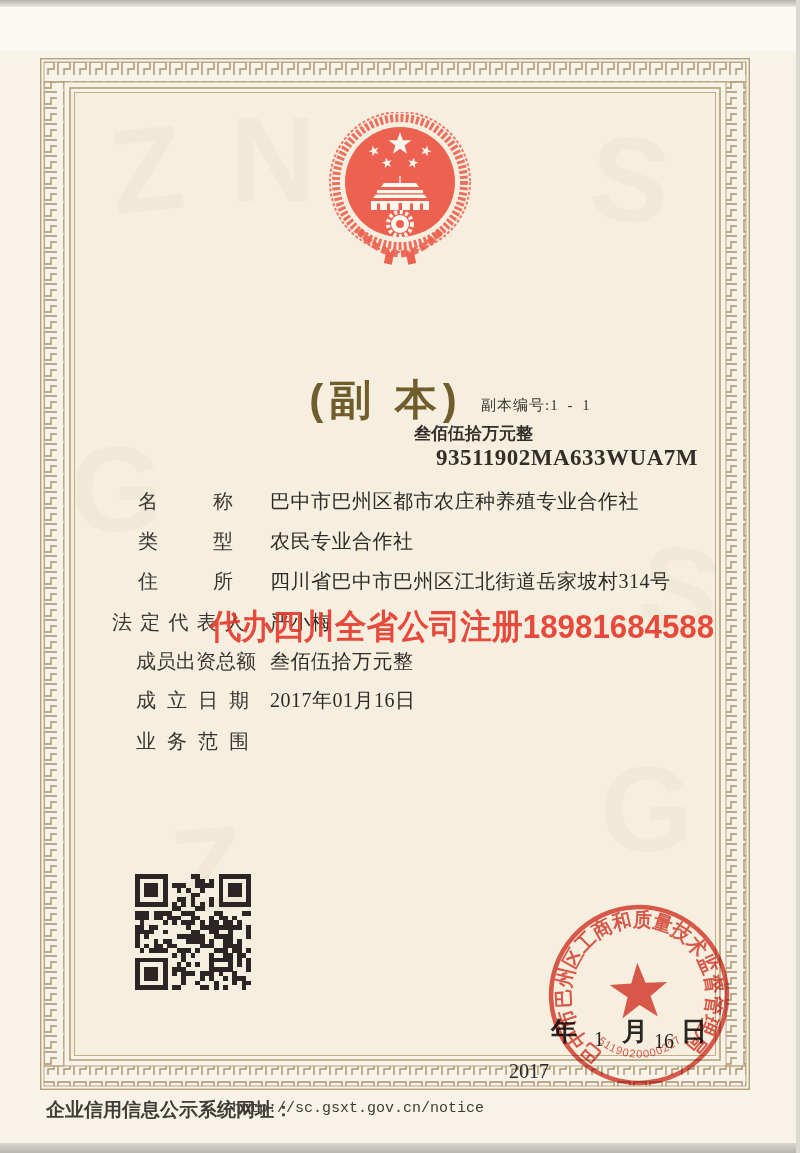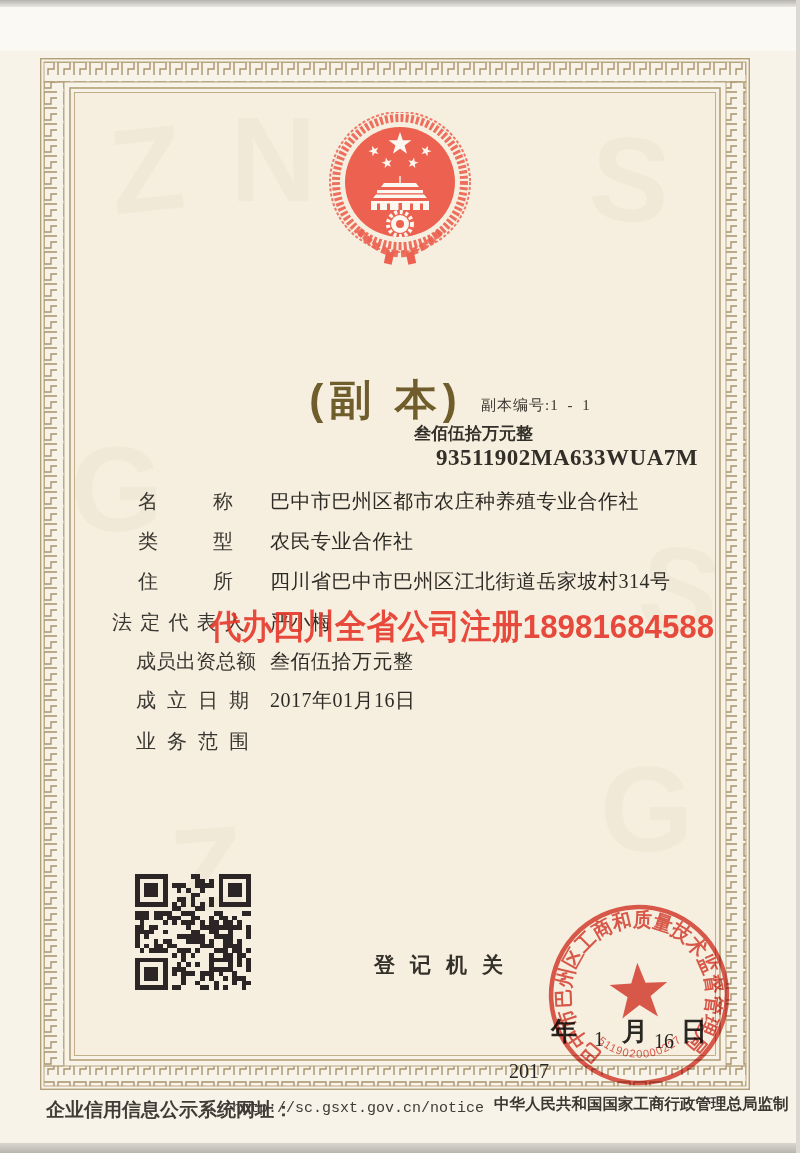--- a/index.html
+++ b/index.html
@@ -470,21 +470,20 @@
       <rect x="6" y="24" width="1.02" height="1.02" fill="#2b2526"></rect>
       <rect x="8" y="24" width="1.02" height="1.02" fill="#2b2526"></rect>
       <rect x="9" y="24" width="1.02" height="1.02" fill="#2b2526"></rect>
       <rect x="14" y="24" width="1.02" height="1.02" fill="#2b2526"></rect>
       <rect x="15" y="24" width="1.02" height="1.02" fill="#2b2526"></rect>
       <rect x="17" y="24" width="1.02" height="1.02" fill="#2b2526"></rect>
       <rect x="19" y="24" width="1.02" height="1.02" fill="#2b2526"></rect>
       <rect x="23" y="24" width="1.02" height="1.02" fill="#2b2526"></rect>
     </svg>
 
-  <div class="reg-label">登记机关</div>
 
   <svg class="seal" width="192" height="192" viewBox="0 0 190 190">
     <circle cx="95" cy="95" r="87" fill="none" stroke="#dd4f44" stroke-width="4.5"></circle>
     <path id="sealTop" d="M56 150.7 A68 68 0 1 1 134 150.7" fill="none"></path>
     <path id="sealBot" d="M47.5 134.9 A62 62 0 0 0 142.5 134.9" fill="none"></path>
     <text font-size="20" font-weight="600" fill="#dd4f44" font-family="Liberation Serif, serif">
       <textPath href="#sealTop" textLength="338" lengthAdjust="spacingAndGlyphs">巴中市巴州区工商和质量技术监督管理局</textPath>
     </text>
     <text font-size="11" fill="#dd4f44" letter-spacing="1" font-family="Liberation Sans, sans-serif">
       <textPath href="#sealBot" startOffset="6">5119020000227</textPath>
@@ -494,17 +493,16 @@
 
   <span class="date-part d-num" style="left:509px;top:1060px;">2017</span>
   <span class="date-part d-cjk" style="left:551px;top:1014px;">年</span>
   <span class="date-part d-num" style="left:594px;top:1028px;">1</span>
   <span class="date-part d-cjk" style="left:622px;top:1014px;">月</span>
   <span class="date-part d-num" style="left:654px;top:1030px;text-align:right;">16</span>
   <span class="date-part d-cjk" style="left:681px;top:1014px;">日</span>
 
   <div class="footer-label">企业信用信息公示系统网址：</div>
   <div class="footer-url">http://sc.gsxt.gov.cn/notice</div>
-  <div class="footer-right">中华人民共和国国家工商行政管理总局监制</div>
 
   <div class="edge-bottom"></div>
   <div class="edge-right"></div>
 </div>
 
 </body></html>

